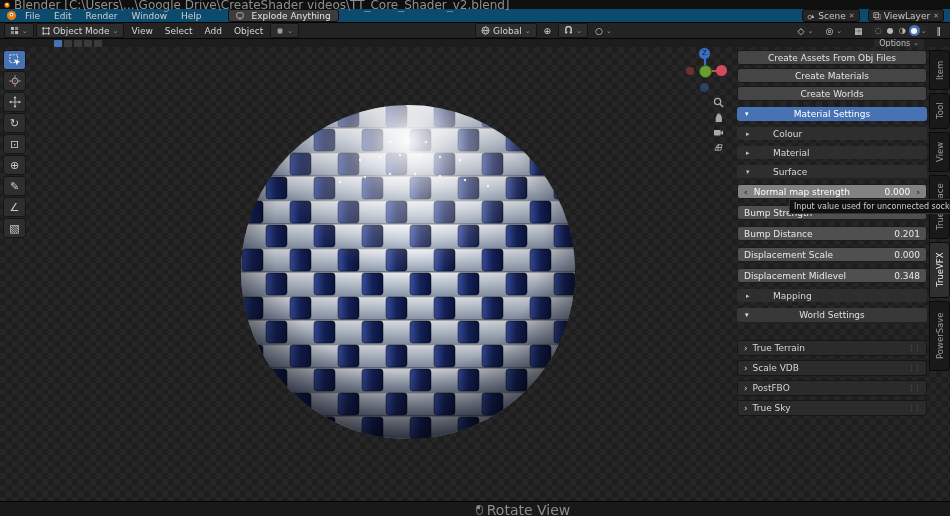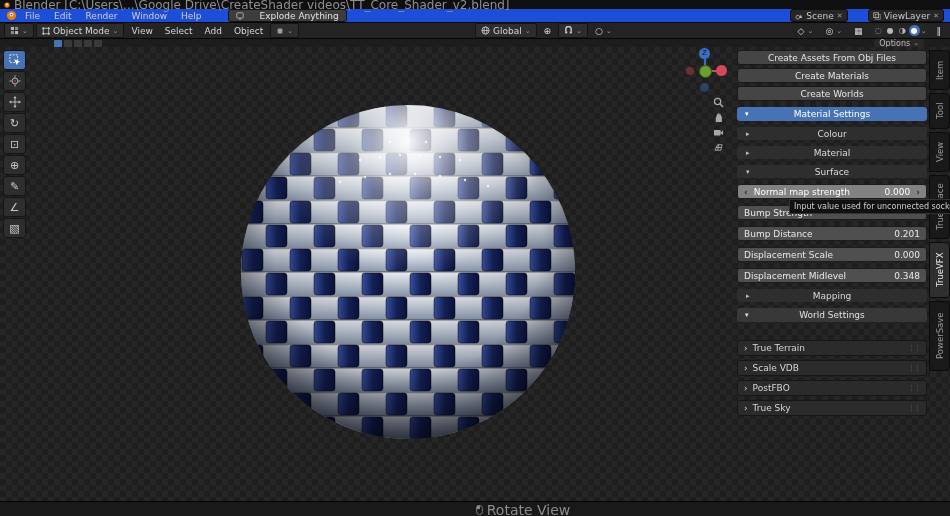--- a/index.html
+++ b/index.html
@@ -2,26 +2,26 @@
 <html><head>
 <meta charset="utf-8">
 <style>
   html,body{margin:0;padding:0;background:#000;}
   .app{position:relative;width:950px;height:516px;overflow:hidden;
        font-family:"DejaVu Sans",sans-serif;color:#d0d0d0;background:#1d1d1d;
        -webkit-font-smoothing:antialiased;}
   
   .titlebar{height:9px;background:#0f0f0f;display:flex;align-items:center;
             font-size:12px;color:#8f8f8f;padding-left:4px;gap:4px;white-space:nowrap;}
-  .topbar{height:13px;background:#1d4ed8;border-bottom:1px solid #060606;
+  .topbar{height:13px;background:#0c4a6e;border-bottom:1px solid #060606;
           display:flex;align-items:center;font-size:9px;color:#cfcfcf;padding:0 6px;gap:2px;}
   .menu{padding:0 6px;cursor:default;}
   .wstab{margin-left:18px;background:#3d3d3d;border:1px solid #111;border-radius:3px;
-         padding:0 7px;height:11px;display:flex;align-items:center;gap:16px;color:#e3e3e3;}
-  .tb-right{margin-left:auto;display:flex;align-items:center;gap:20px;}
+         padding:0 7px;height:11px;display:flex;align-items:center;gap:8px;color:#e3e3e3;}
+  .tb-right{margin-left:auto;display:flex;align-items:center;gap:8px;}
   .chip{display:flex;align-items:center;gap:3px;background:#262626;border:1px solid #101010;
         border-radius:3px;padding:0 4px;height:11px;color:#c6c6c6;}
   .vpheader{height:15px;background:#232323;border-bottom:1px solid #060606;
             display:flex;align-items:center;font-size:9px;padding:0 4px;gap:2px;}
   .hbtn{display:flex;align-items:center;gap:3px;padding:0 5px;height:13px;border-radius:2px;color:#d6d6d6;}
   .hbtn.box{background:#2d2d2d;border:1px solid #141414;}
   .caret{font-size:7px;color:#9a9a9a;}
   .hspace{flex:1;}
   .shadepill{display:flex;align-items:center;gap:1px;background:#262626;border-radius:7px;padding:0 3px;height:12px;}
   .shadeico{width:11px;height:11px;display:flex;align-items:center;justify-content:center;font-size:8px;color:#b9b9b9;border-radius:6px;}
@@ -51,21 +51,21 @@
   .npanel{position:absolute;left:737px;top:3px;width:190px;font-size:9px;}
   .pbtn{height:13px;background:#454545;border:1px solid #191919;border-radius:3px;margin-bottom:3px;
         display:flex;align-items:center;justify-content:center;color:#e4e4e4;}
   .hdr{height:14px;border-radius:3px;margin-bottom:6px;display:flex;align-items:center;color:#fff;position:relative;}
   .hdr .arw{position:absolute;left:8px;font-size:7px;}
   .hdr .lbl{flex:1;text-align:center;}
   .hdr.blue{background:#4772b3;margin-top:6px;}
   .hdr.grey{background:#383838;color:#e0e0e0;}
   .sub{height:13px;background:#2e2e2e;border-radius:2px;margin-bottom:6px;display:flex;align-items:center;color:#d9d9d9;position:relative;}
   .sub .arw{position:absolute;left:9px;font-size:7px;color:#bdbdbd;}
-  .sub .lbl{flex:1;text-align:center;}
+  .sub .lbl{flex:1;text-align:left;padding-left:36px;}
   .slider{height:13px;background:#4f4f4f;border:1px solid #1c1c1c;border-radius:3px;margin-bottom:6px;
           display:flex;align-items:center;padding:0 6px;color:#e8e8e8;position:relative;}
   .slider .val{margin-left:auto;}
   .slider.hover{background:#828282;color:#fdfdfd;}
   .slider.hover .sarw{color:#2d2d2d;font-weight:bold;}
   .slider.hover .lab{margin-left:6px;}
   .slider.hover .val{margin-right:6px;}
   .cpanel{height:14px;background:#2b2b2b;border:1px solid #161616;border-radius:3px;margin-bottom:4px;
           display:flex;align-items:center;padding:0 6px;color:#d5d5d5;gap:5px;}
   .cpanel .grip{margin-left:auto;color:#6d6d6d;font-size:7px;letter-spacing:-1px;}

